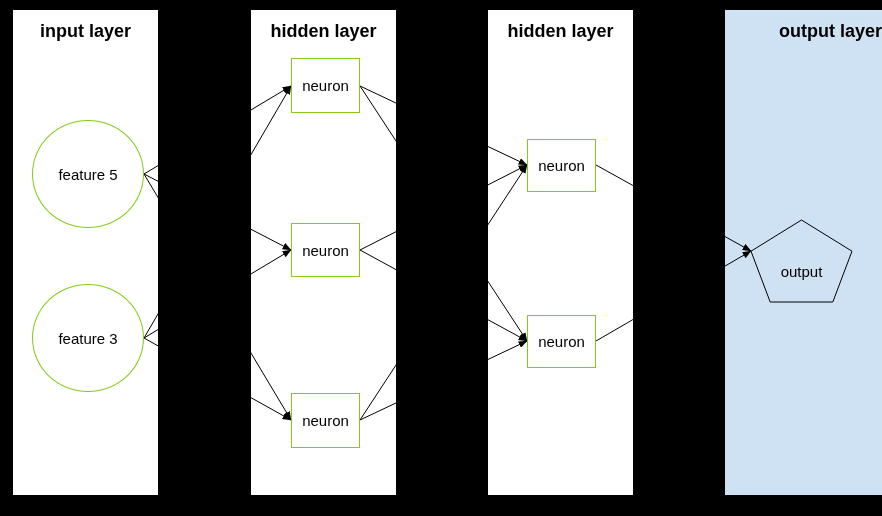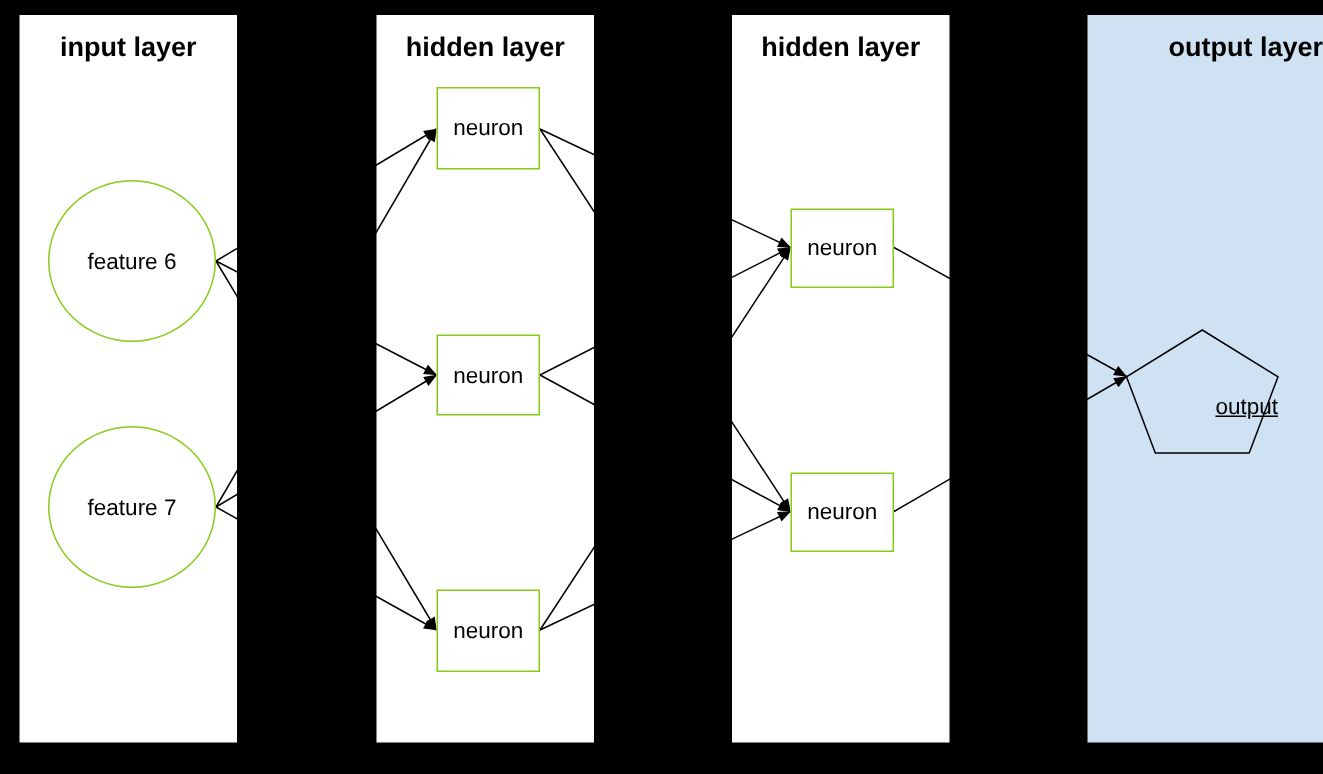--- a/index.html
+++ b/index.html
@@ -52,25 +52,24 @@
   }
   .node.circle { border-radius: 50%; }
   .pent-label {
     position: absolute;
     left: 751px; top: 220px;
     width: 101px; height: 82px;
     box-sizing: border-box;
     padding-top: 20px;
     display: flex;
     align-items: center;
-    justify-content: flex-end;
+    justify-content: center;
     font-size: 15px;
     color: #000000;
     pointer-events: none;
-    text-decoration: underline;
   }
 </style>
 </head>
 <body>
 
 <div class="stage">
 
   <section class="panel" style="left:13px">
     <h2 class="panel-title">input layer</h2>
   </section>
@@ -105,24 +104,24 @@
     <line class="edge" x1="360" y1="420" x2="527" y2="165" marker-end="url(#arrow)"></line>
     <line class="edge" x1="360" y1="420" x2="527" y2="341" marker-end="url(#arrow)"></line>
 
     <line class="edge" x1="596" y1="165" x2="751" y2="251" marker-end="url(#arrow)"></line>
     <line class="edge" x1="596" y1="341" x2="751" y2="251" marker-end="url(#arrow)"></line>
 
     <polygon class="pentagon" points="801.5,220 852,251.2 832.8,302 770.2,302 751,251.2"></polygon>
   </svg>
 
   <div class="node circle" style="left:32px; top:120px; width:112px; height:108px;">
-    <span>feature 6</span>
+    <span>feature 5</span>
   </div>
   <div class="node circle" style="left:32px; top:284px; width:112px; height:108px;">
-    <span>feature 7</span>
+    <span>feature 3</span>
   </div>
 
   <div class="node" style="left:291px; top:58px; width:69px; height:55px;">
     <span>neuron</span>
   </div>
   <div class="node" style="left:291px; top:223px; width:69px; height:54px;">
     <span>neuron</span>
   </div>
   <div class="node" style="left:291px; top:393px; width:69px; height:55px;">
     <span>neuron</span>

